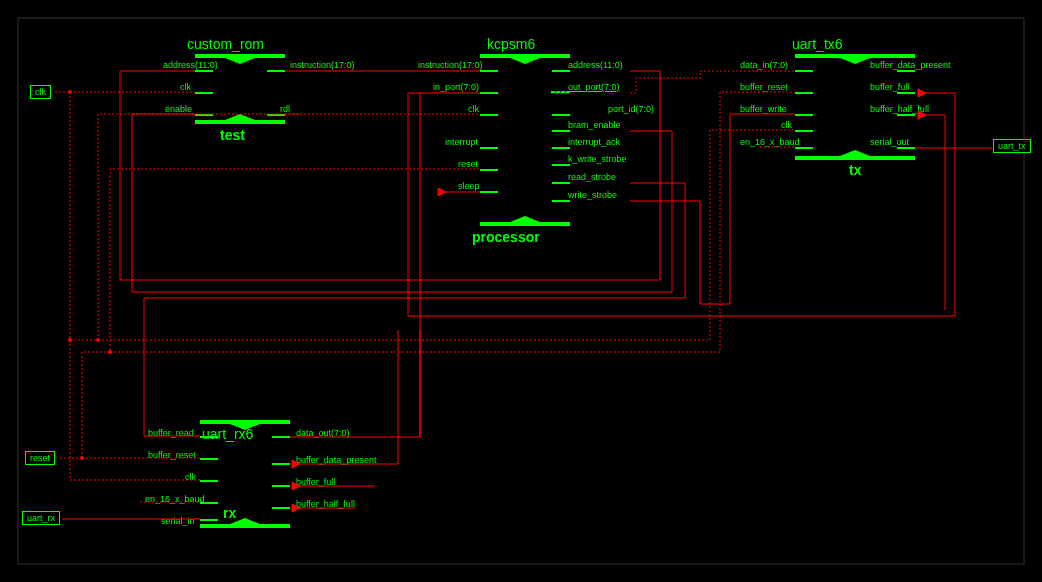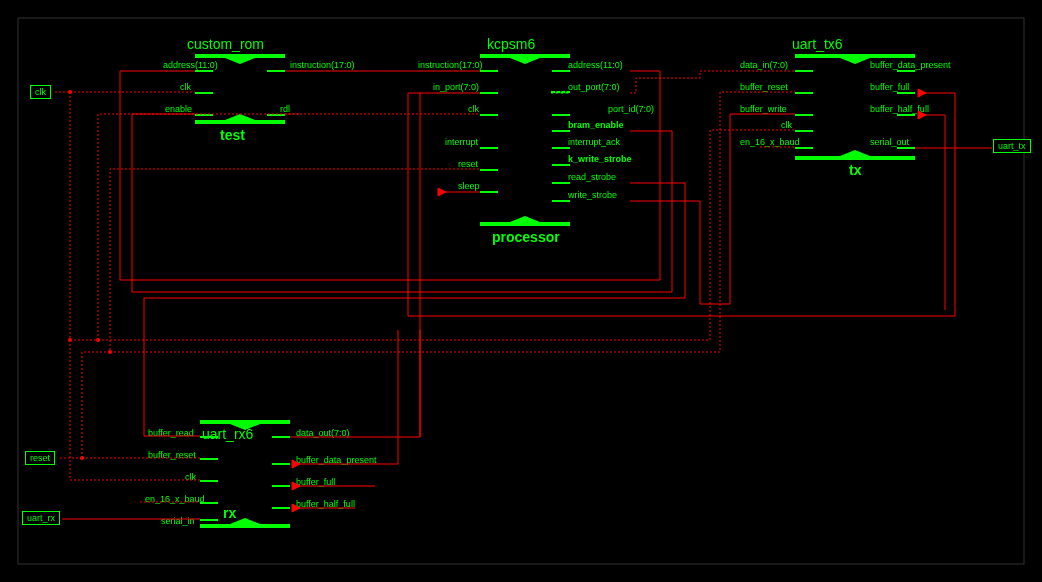--- a/index.html
+++ b/index.html
@@ -67,21 +67,21 @@
 
   <div class="io-pad" style="left:30px; top:85px;"><span>clk</span></div>
   <div class="io-pad" style="left:25px; top:451px;"><span>reset</span></div>
   <div class="io-pad" style="left:22px; top:511px;"><span>uart_rx</span></div>
   <div class="io-pad" style="left:993px; top:139px;"><span>uart_tx</span></div>
 
   <div class="block-title" style="left:187px; top:36px;">custom_rom</div>
   <div class="block-instance" style="left:220px; top:127px;">test</div>
 
   <div class="block-title" style="left:487px; top:36px;">kcpsm6</div>
-  <div class="block-instance" style="left:480px; top:229px;padding-left:12px;">processor</div>
+  <div class="block-instance" style="left:460px; top:229px;padding-left:12px;">processor</div>
 
   <div class="block-title" style="left:792px; top:36px;">uart_tx6</div>
   <div class="block-instance" style="left:849px; top:162px;">tx</div>
 
   <div class="block-title" style="left:202px; top:414px;margin-top:12px;">uart_rx6</div>
   <div class="block-instance" style="left:223px; top:505px;">rx</div>
 
   <div class="port-label" style="left:163px; top:60px;">address(11:0)</div>
   <div class="port-label" style="left:180px; top:82px;">clk</div>
   <div class="port-label" style="left:165px; top:104px;">enable</div>
@@ -90,25 +90,25 @@
   <div class="port-label" style="left:280px; top:104px;">rdl</div>
 
   <div class="port-label" style="left:418px; top:60px;">instruction(17:0)</div>
   <div class="port-label" style="left:433px; top:82px;">in_port(7:0)</div>
   <div class="port-label" style="left:468px; top:104px;">clk</div>
   <div class="port-label" style="left:445px; top:137px;">interrupt</div>
   <div class="port-label" style="left:458px; top:159px;">reset</div>
   <div class="port-label" style="left:458px; top:181px;">sleep</div>
 
   <div class="port-label" style="left:568px; top:60px;">address(11:0)</div>
-  <div class="port-label" style="left:568px; top:82px;">out_port(7:0)</div>
+  <div class="port-label" style="left:568px; top:82px;text-decoration:underline;">out_port(7:0)</div>
   <div class="port-label" style="left:568px; top:104px;margin-left:40px;">port_id(7:0)</div>
-  <div class="port-label" style="left:568px; top:120px;font-weight:bold;">bram_enable</div>
+  <div class="port-label" style="left:568px; top:120px;">bram_enable</div>
   <div class="port-label" style="left:568px; top:137px;">interrupt_ack</div>
-  <div class="port-label" style="left:568px; top:154px;font-weight:bold;">k_write_strobe</div>
+  <div class="port-label" style="left:568px; top:154px;">k_write_strobe</div>
   <div class="port-label" style="left:568px; top:172px;">read_strobe</div>
   <div class="port-label" style="left:568px; top:190px;">write_strobe</div>
 
   <div class="port-label" style="left:740px; top:60px;">data_in(7:0)</div>
   <div class="port-label" style="left:740px; top:82px;">buffer_reset</div>
   <div class="port-label" style="left:740px; top:104px;">buffer_write</div>
   <div class="port-label" style="left:781px; top:120px;">clk</div>
   <div class="port-label" style="left:740px; top:137px;">en_16_x_baud</div>
 
   <div class="port-label" style="left:870px; top:60px;">buffer_data_present</div>

